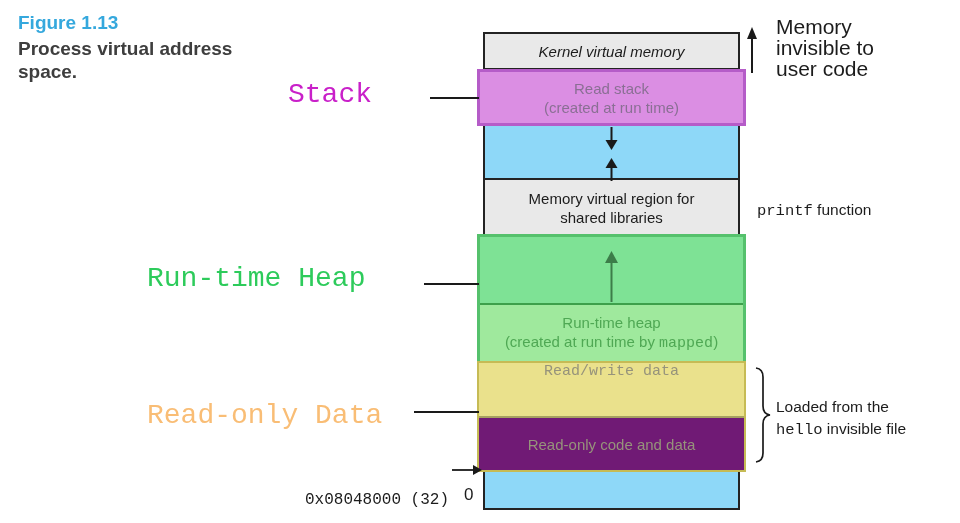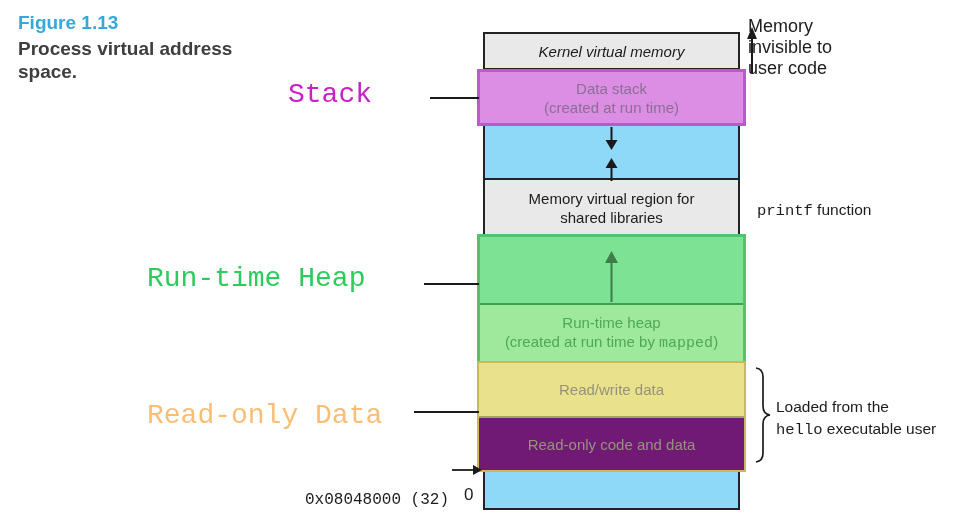--- a/index.html
+++ b/index.html
@@ -29,39 +29,39 @@
   .ov-stack{left:477px;top:69px;width:269px;height:57px;background:#db8ee3;
             border:3px solid #b55cc8;align-items:center;justify-content:center;
             color:#8a6f94;font-size:15px;line-height:19px;text-align:center;}
   .ov-green{left:477px;top:234px;width:269px;height:130px;border:3px solid #55c16c;}
   .green-gap{height:66px;background:#7ee295;border-bottom:2px solid #3da04b;}
   .green-heap{flex:1;background:#9fe99d;display:flex;flex-direction:column;
               align-items:center;justify-content:center;color:#4fa854;
               font-size:15px;line-height:19px;text-align:center;}
   .ov-yellow{left:477px;top:361px;width:269px;height:111px;border:2px solid #c6bb55;}
   .yellow-rw{height:53px;background:#eae18c;border-bottom:2px solid #a6a061;
-             display:flex;align-items:center;justify-content:center;
-             color:#96937b;font-size:15px;}
+             display:flex;align-items:flex-start;justify-content:center;
+             color:#96937b;font-size:15px;font-family:Liberation Mono, monospace;}
   .yellow-ro{flex:1;background:#701a75;display:flex;align-items:center;
              justify-content:center;color:#96937b;font-size:15px;}
   
   .side-label{position:absolute;font-family:Liberation Mono, monospace;font-size:28px;white-space:nowrap;}
   .lbl-stack{left:288px;top:79px;}
   .lbl-heap{left:147px;top:263px;}
   .lbl-rodata{left:147px;top:392px;margin-top:8px;}
   .connector{position:absolute;height:2px;background:#1a1a1a;}
   .conn-stack{left:430px;top:97px;width:49px;}
   .conn-heap{left:424px;top:283px;width:55px;}
   .conn-rodata{left:414px;top:411px;width:65px;}
   
   .addresses{position:absolute;left:305px;top:448px;font-family:"Liberation Mono",monospace;
              font-size:16px;line-height:21px;color:#1c1c1c;text-align:right;white-space:pre;}
   .zero{position:absolute;left:464px;top:485px;font-size:17px;color:#1c1c1c;}
   
-  .mem-invisible{position:absolute;left:748px;top:16px;font-size:18px;line-height:21px;color:#1c1c1c;}
+  .mem-invisible{position:absolute;left:776px;top:16px;font-size:21px;line-height:21px;color:#1c1c1c;}
   .printf-note{position:absolute;left:757px;top:201px;font-size:15.5px;color:#1c1c1c;white-space:nowrap;}
   .loaded-note{position:absolute;left:776px;top:396px;font-size:15.5px;line-height:22px;color:#1c1c1c;white-space:nowrap;}
   .mono{font-family:"Liberation Mono",monospace;}
   
   .overlay-svg{position:absolute;left:0;top:0;width:960px;height:523px;pointer-events:none;}
 </style>
 </head>
 <body>
 
 <div class="canvas">
@@ -77,21 +77,21 @@
     </div>
     <div class="seg seg-gap1"></div>
     <div class="seg seg-mmap">
       <span>Memory virtual region for</span>
       <span>shared libraries</span>
     </div>
     <div class="seg seg-bottom"></div>
   </div>
 
   <div class="ov ov-stack">
-    <span>Data stack</span>
+    <span>Read stack</span>
     <span>(created at run time)</span>
   </div>
 
   <div class="ov ov-green">
     <div class="green-gap"></div>
     <div class="green-heap">
       <span>Run-time heap</span>
       <span><span>(created at run time by </span><span class="mono">mapped</span><span>)</span></span>
     </div>
   </div>
@@ -123,21 +123,21 @@
   <div class="mem-invisible">
     <div>Memory</div>
     <div>invisible to</div>
     <div>user code</div>
   </div>
 
   <div class="printf-note"><span class="mono">printf</span><span> function</span></div>
 
   <div class="loaded-note">
     <div>Loaded from the</div>
-    <div><span class="mono">hello</span><span> executable user</span></div>
+    <div><span class="mono">hello</span><span> invisible file</span></div>
   </div>
 
   <svg class="overlay-svg" viewBox="0 0 960 523">
 
     <g stroke="#1a1a1a" fill="#1a1a1a">
       <line x1="611.5" y1="127" x2="611.5" y2="141" stroke-width="2"></line>
       <polygon points="605.5,140 617.5,140 611.5,150" stroke="none"></polygon>
     </g>
 
     <g stroke="#1a1a1a" fill="#1a1a1a">

